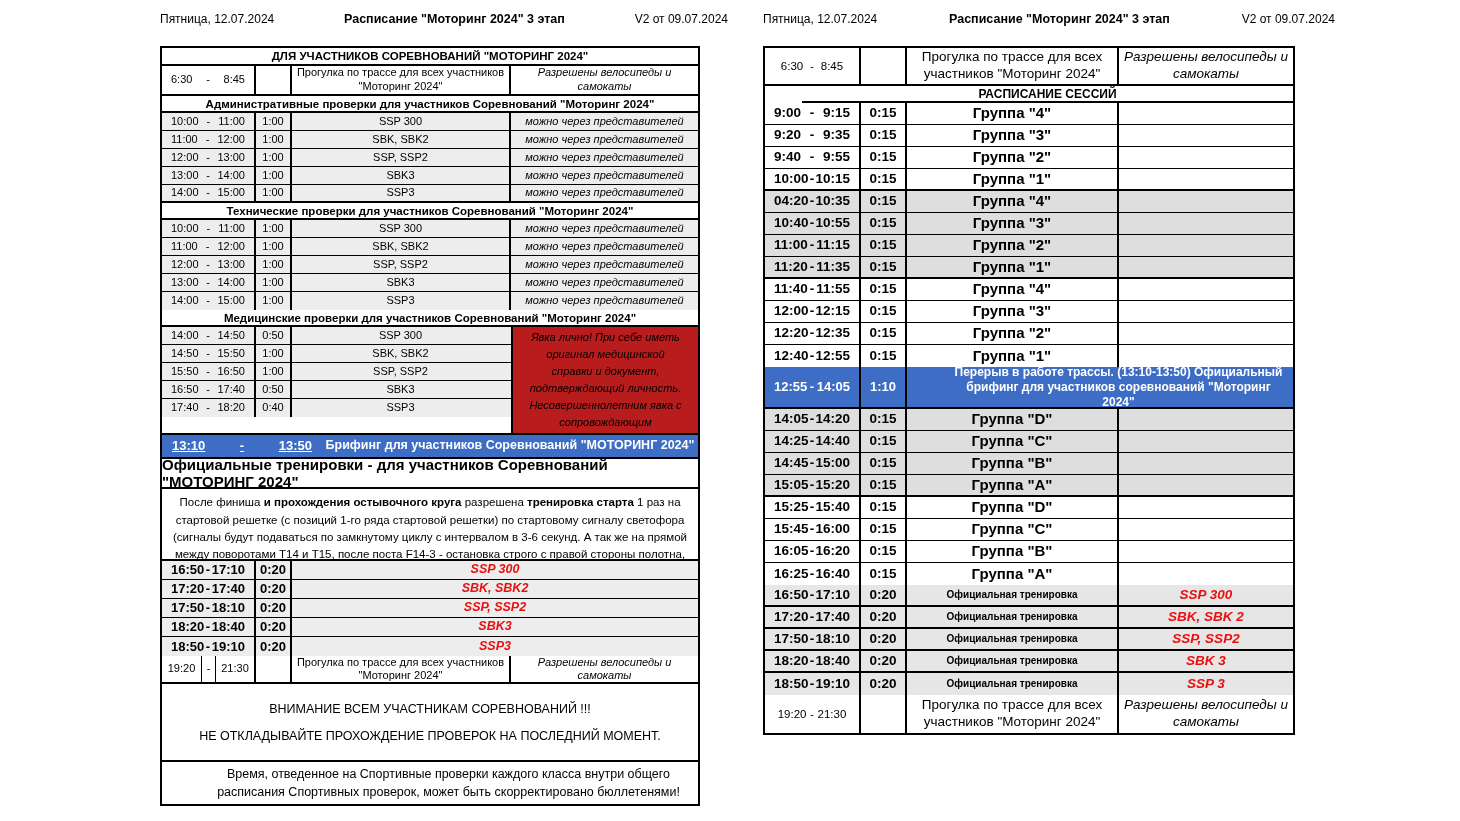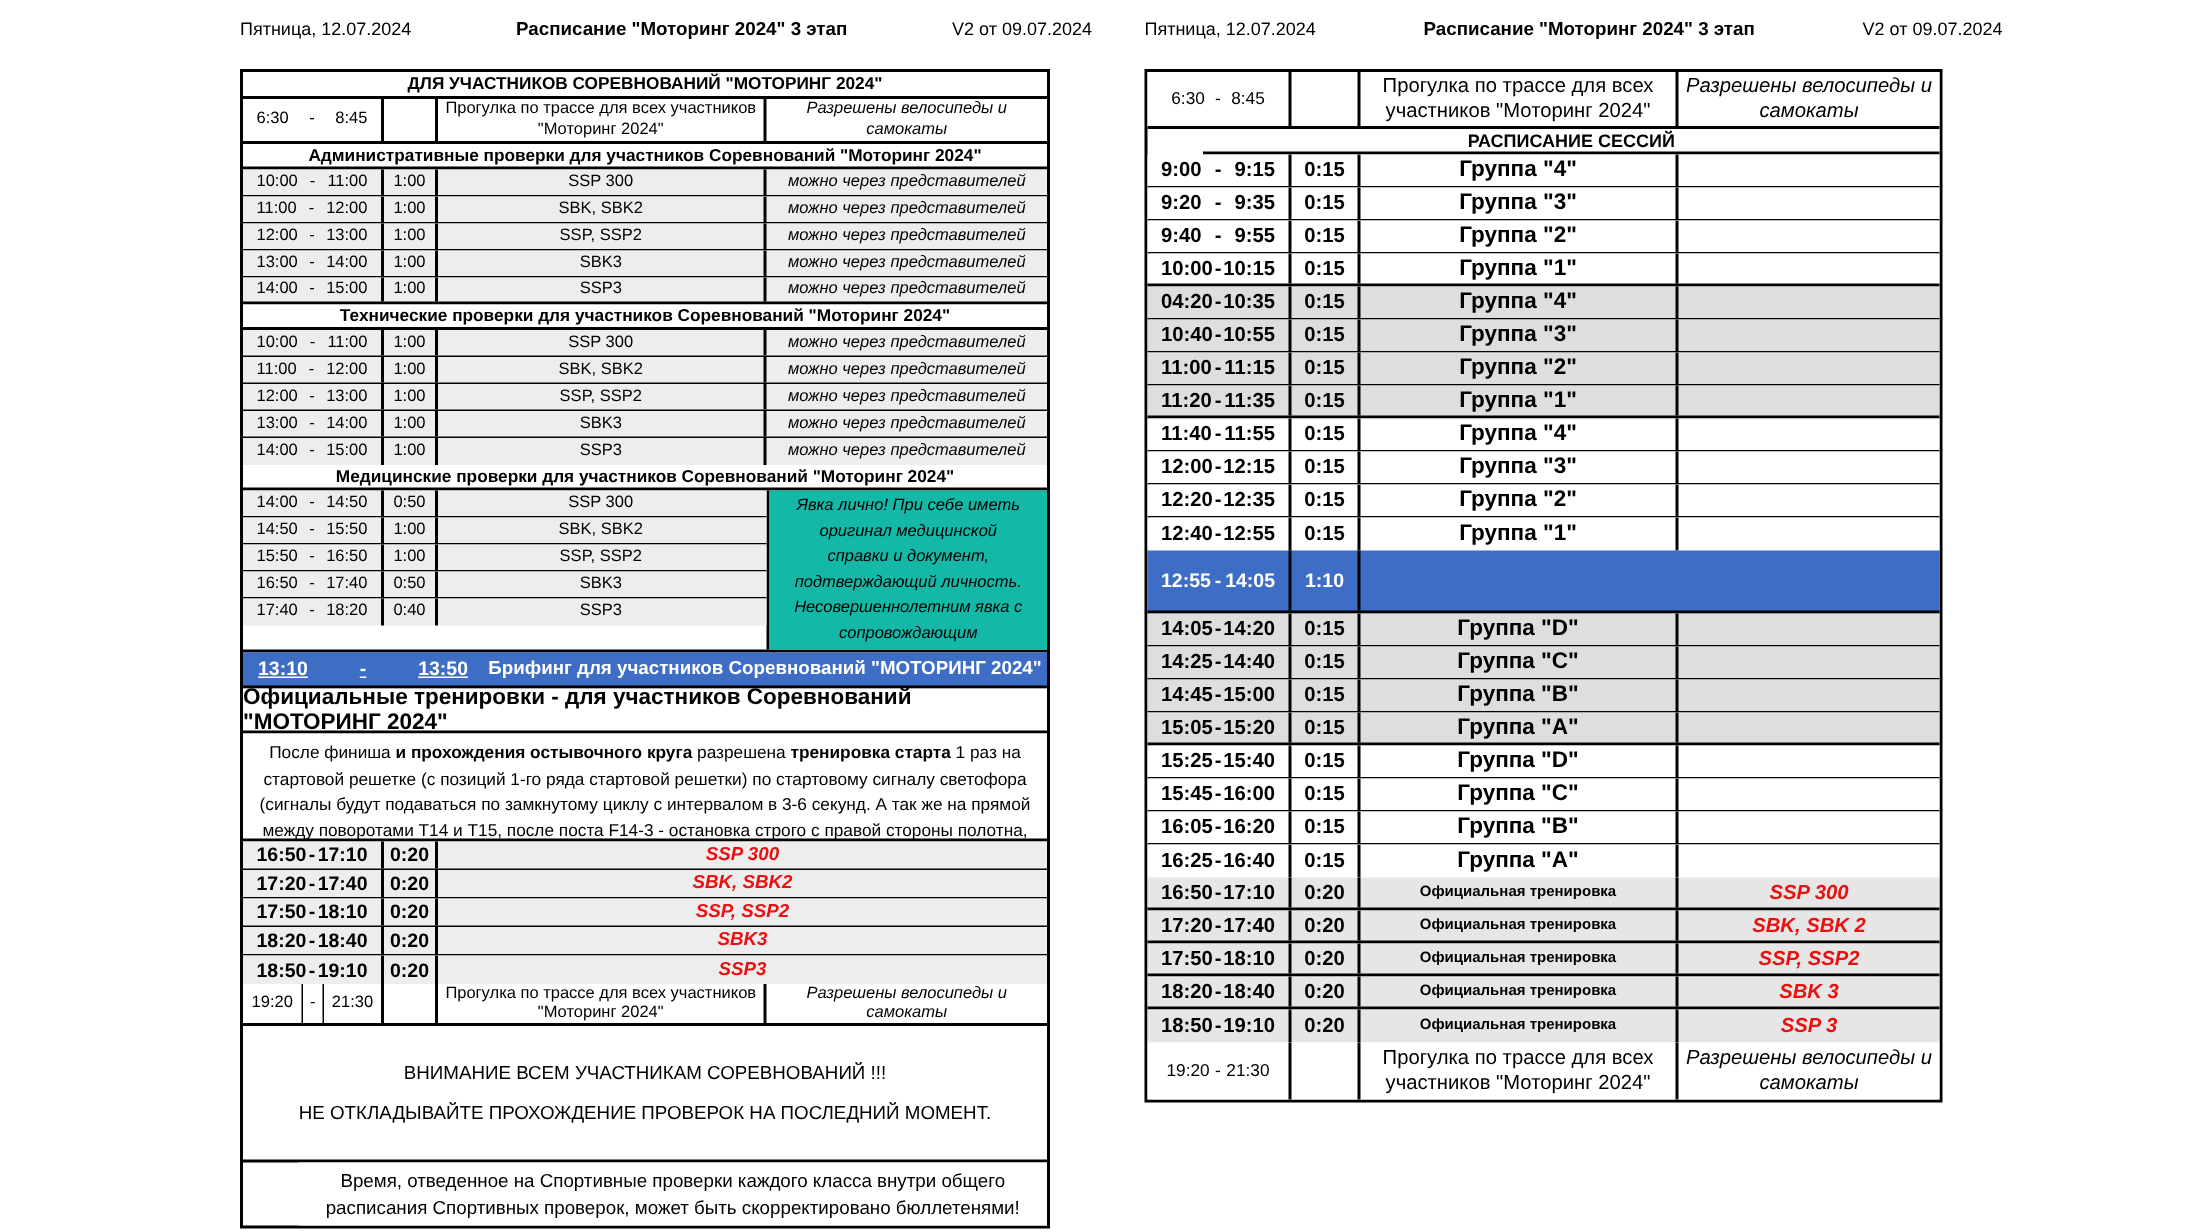--- a/index.html
+++ b/index.html
@@ -29,21 +29,21 @@
   .red{color:var(--red,#EE1111);font-weight:bold;font-style:italic;}
   .it{font-style:italic;}
   .b{font-weight:bold;}
   .sec{justify-content:center;align-items:center;font-weight:bold;font-size:11.5px;display:flex;}
   .h16{height:17px;}.h18{height:18px;}.h22{height:22px;}.h24{height:24px;}.h28{height:28px;}.h30{height:30px;}.h38{height:38px;}.h42{height:42px;}
   .f11{font-size:11px;}.f115{font-size:11.5px;}.f12{font-size:12px;margin-left:37px;}.f125{font-size:12.5px;}.f13{font-size:13px;}.f135{font-size:13.5px;}.f14{font-size:10px;}.f15{font-size:15px;}
   .para{display:block;padding:5px 6px;font-size:11.5px;text-align:center;line-height:1.5;height:72px;}
   .medwrap{display:flex;border-bottom:2px solid #000;flex-shrink:0;}
   .medleft{display:flex;flex-direction:column;width:349px;border-right:2px solid #000;}
   .medleft .row:last-child{border-bottom:none;}
-  .mednote{flex:1;display:flex;align-items:center;justify-content:center;font-style:italic;font-size:11px;line-height:1.55;padding:2px 16px;text-align:center;background:#14b8a6;}
+  .mednote{flex:1;display:flex;align-items:center;justify-content:center;font-style:italic;font-size:11px;line-height:1.55;padding:2px 16px;text-align:center;background:#b91c1c;}
   .notice{display:flex;flex-direction:column;justify-content:center;text-align:center;font-size:12.5px;line-height:1.45;padding:4px 10px;}
   .ws{width:40px;height:100%;display:flex;align-items:center;justify-content:center;border-right:1px solid #000;box-sizing:border-box;}
   .wd{width:14px;height:100%;display:flex;align-items:center;justify-content:center;border-right:1px solid #000;box-sizing:border-box;}
   .we{flex:1;height:100%;display:flex;align-items:center;justify-content:center;}
   .wrap2{display:block;padding:1px 4px;}
 </style>
 </head>
 <body>
 
 <div class="hdr" style="left:160px;width:568px;">
@@ -291,21 +291,21 @@
       <span class="wd">-</span>
       <span class="we">21:30</span>
     </div>
     <div class="cell ld vr f11">
         <span></span>
       </div>
     <div class="cell lc vr f11 wrap2" style="display:flex;">Прогулка по трассе для всех участников "Моторинг 2024"</div>
     <div class="cell ln it f11">Разрешены велосипеды и самокаты</div>
   </div>
 
-  <div class="row notice tb" style="height:91px;" id="notice1">
+  <div class="row notice tb" style="height:78px;" id="notice1">
       <div>ВНИМАНИЕ ВСЕМ УЧАСТНИКАМ СОРЕВНОВАНИЙ !!!</div>
       <div style="margin-top: 9px;">НЕ ОТКЛАДЫВАЙТЕ ПРОХОЖДЕНИЕ ПРОВЕРОК НА ПОСЛЕДНИЙ МОМЕНТ.</div>
     </div>
 
   <div class="row notice f12" style="height:42px;">
     <span>Время, отведенное на Спортивные проверки каждого класса внутри общего расписания Спортивных проверок, может быть скорректировано бюллетенями!</span>
   </div>
 </div>
 
 <div class="tbl" style="left:763px;top:46px;width:532px;">
@@ -437,20 +437,21 @@
         <div class="cell rn"></div>
       </div></div>
 
   <div class="row blue h42 tb">
     <div class="cell rt vr time3 f13">
       <span>12:55</span>
       <span>-</span>
       <span>14:05</span>
     </div>
     <div class="cell rd vr f13">1:10</div>
+    <div class="cell f12" style="flex:1;padding:2px 8px;">Перерыв в работе трассы. (13:10-13:50) Официальный брифинг для участников соревнований "Моторинг 2024"</div>
   </div>
 
   <div id="rightAfternoon" style="display:contents"><div class="row h22 rowshade">
         <div class="cell rt vr time3 f135 b">
           <span>14:05</span>
           <span>-</span>
           <span>14:20</span>
         </div>
         <div class="cell rd vr f135 b">0:15</div>
         <div class="cell rc vr b f15">Группа "D"</div>

